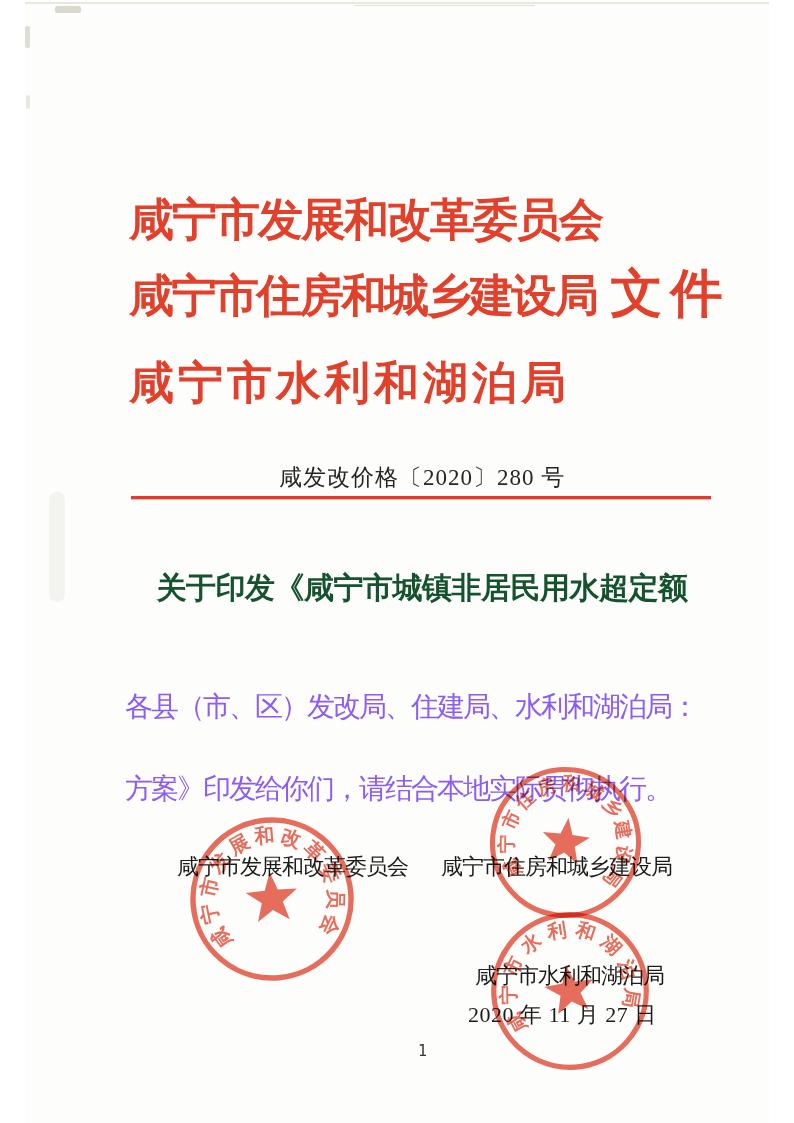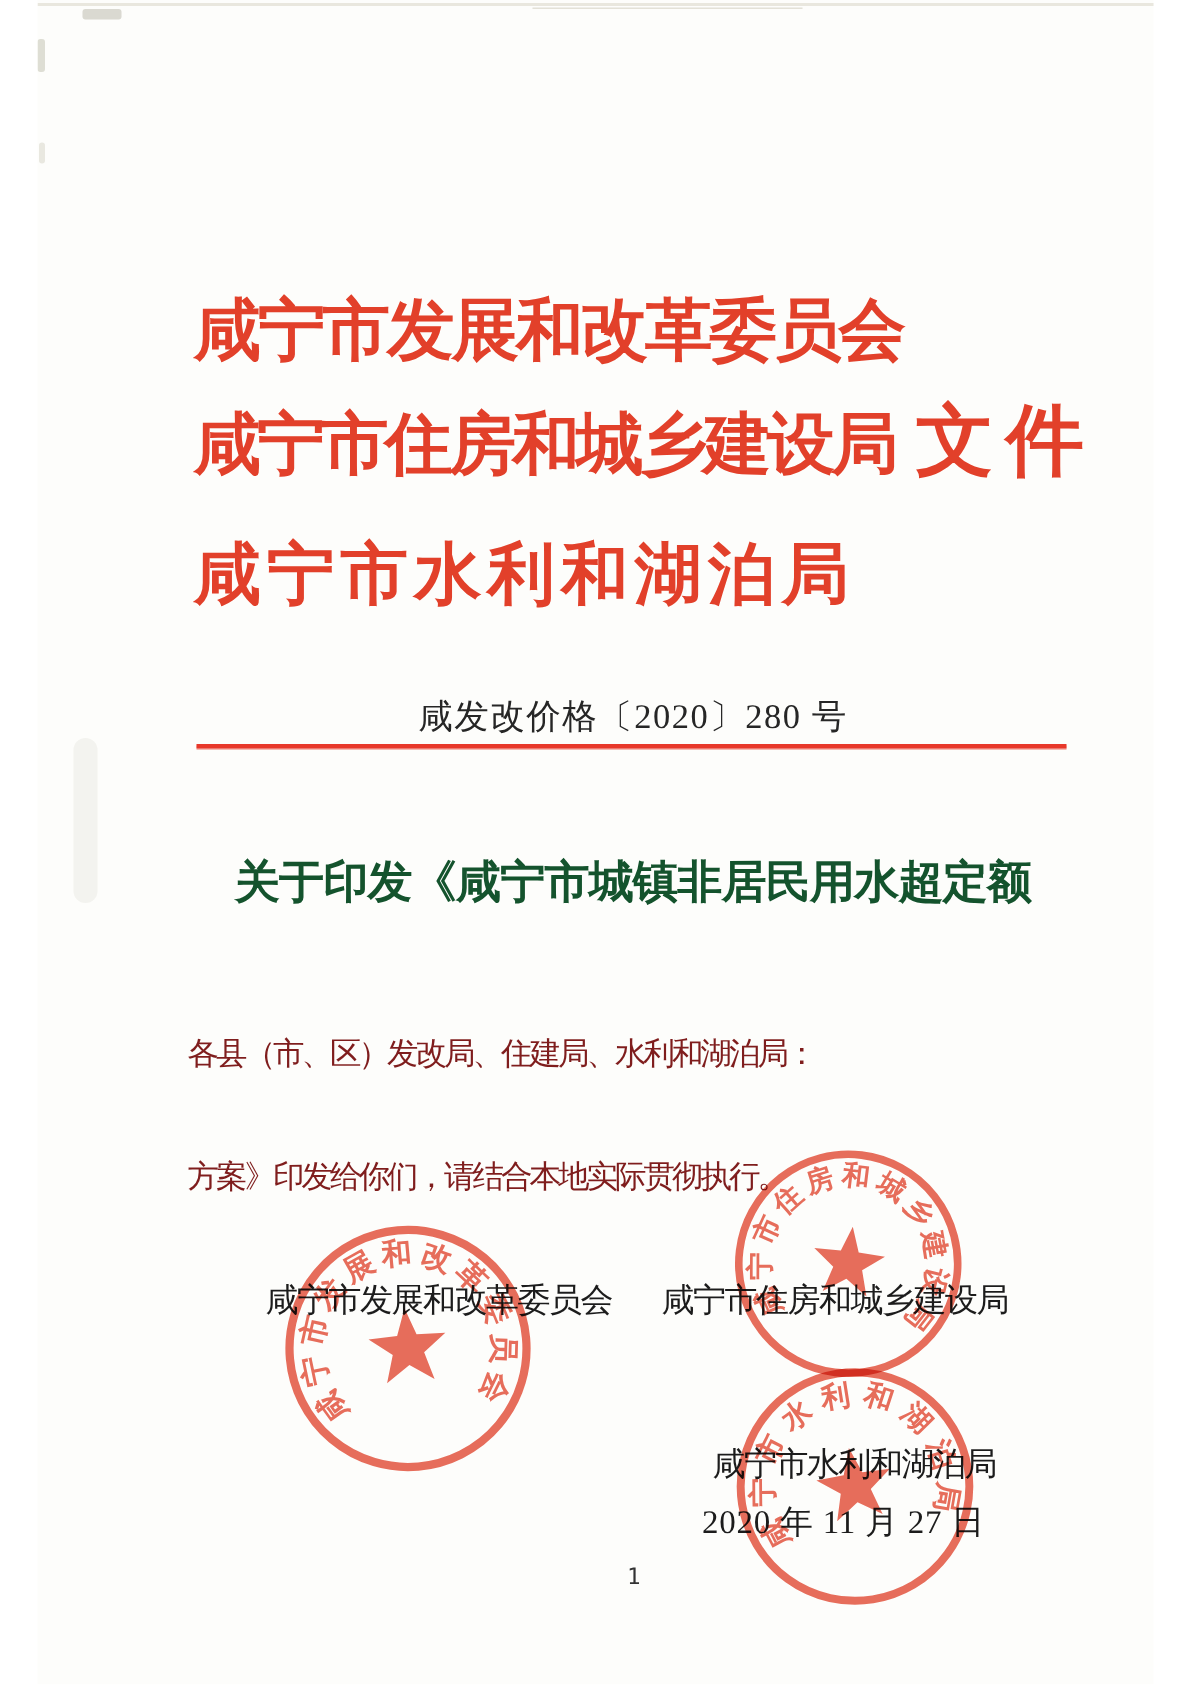--- a/index.html
+++ b/index.html
@@ -45,21 +45,21 @@
 
   .title-line{
     position:absolute;left:0;width:794px;text-align:center;
     font-size:30px;font-weight:bold;letter-spacing:-.5px;color:#14532d;
     white-space:nowrap;
   }
   .title-1{top:568px;}
   .title-2{top:610px;}
 
   .body-line{
-    position:absolute;font-size:21px;letter-spacing:-2px;color:#7f1d1d;
+    position:absolute;font-size:28px;letter-spacing:-2px;color:#8b5cf6;
     white-space:nowrap;
   }
   .body-salutation{left:100px;top:688px;}
   .body-1{left:148px;top:729px;}
   .body-2{left:100px;top:770px;}
 
   .sig{
     position:absolute;font-size:22px;letter-spacing:-1px;color:#1c1c1c;
     white-space:nowrap;
   }

